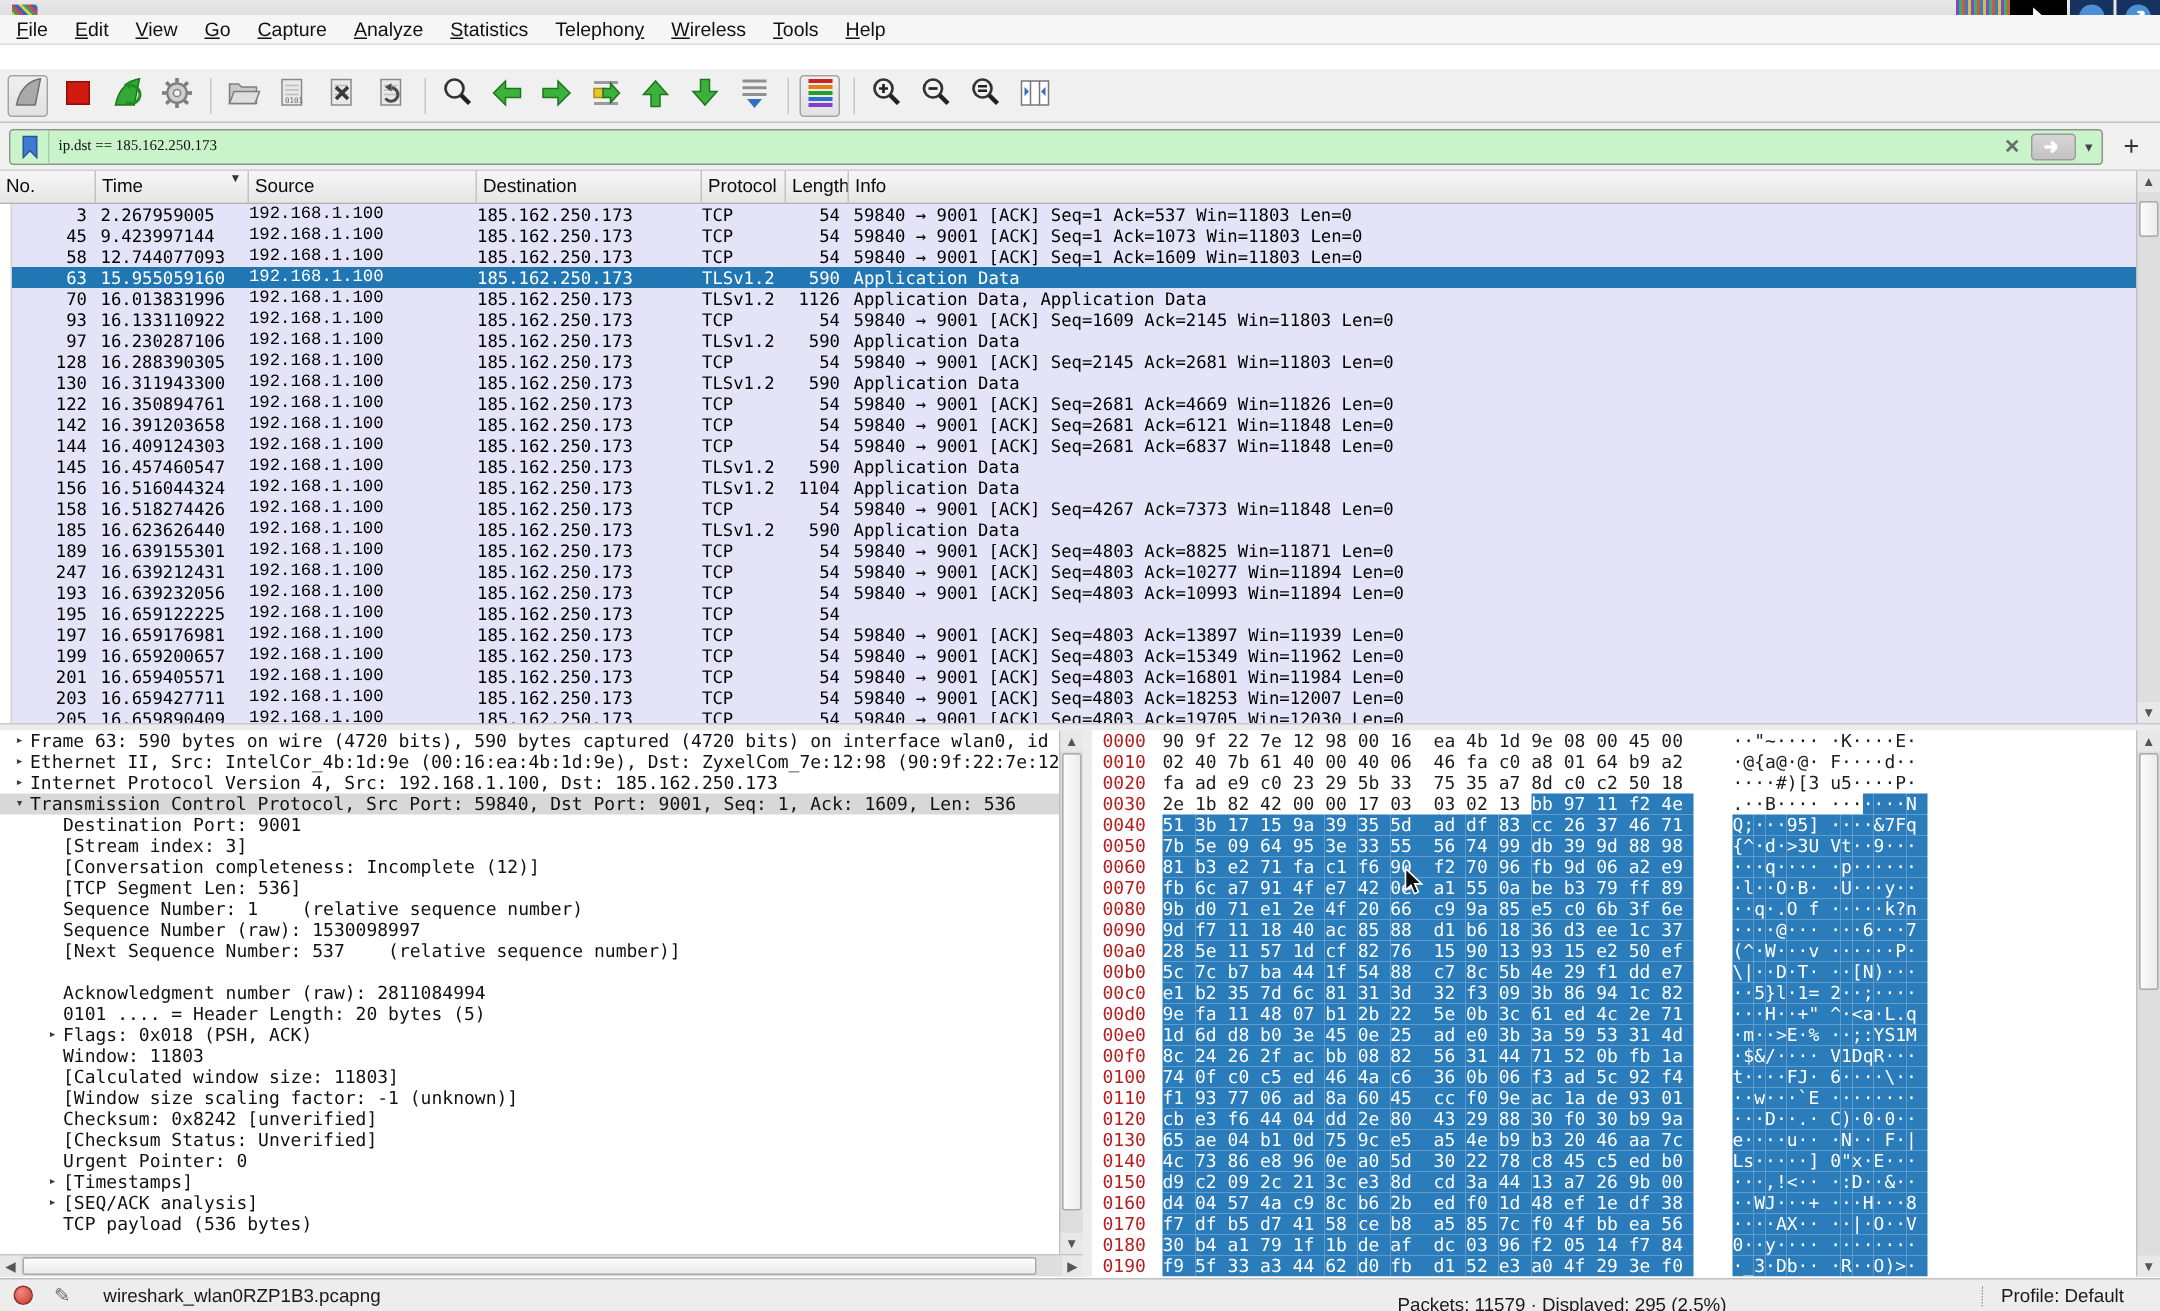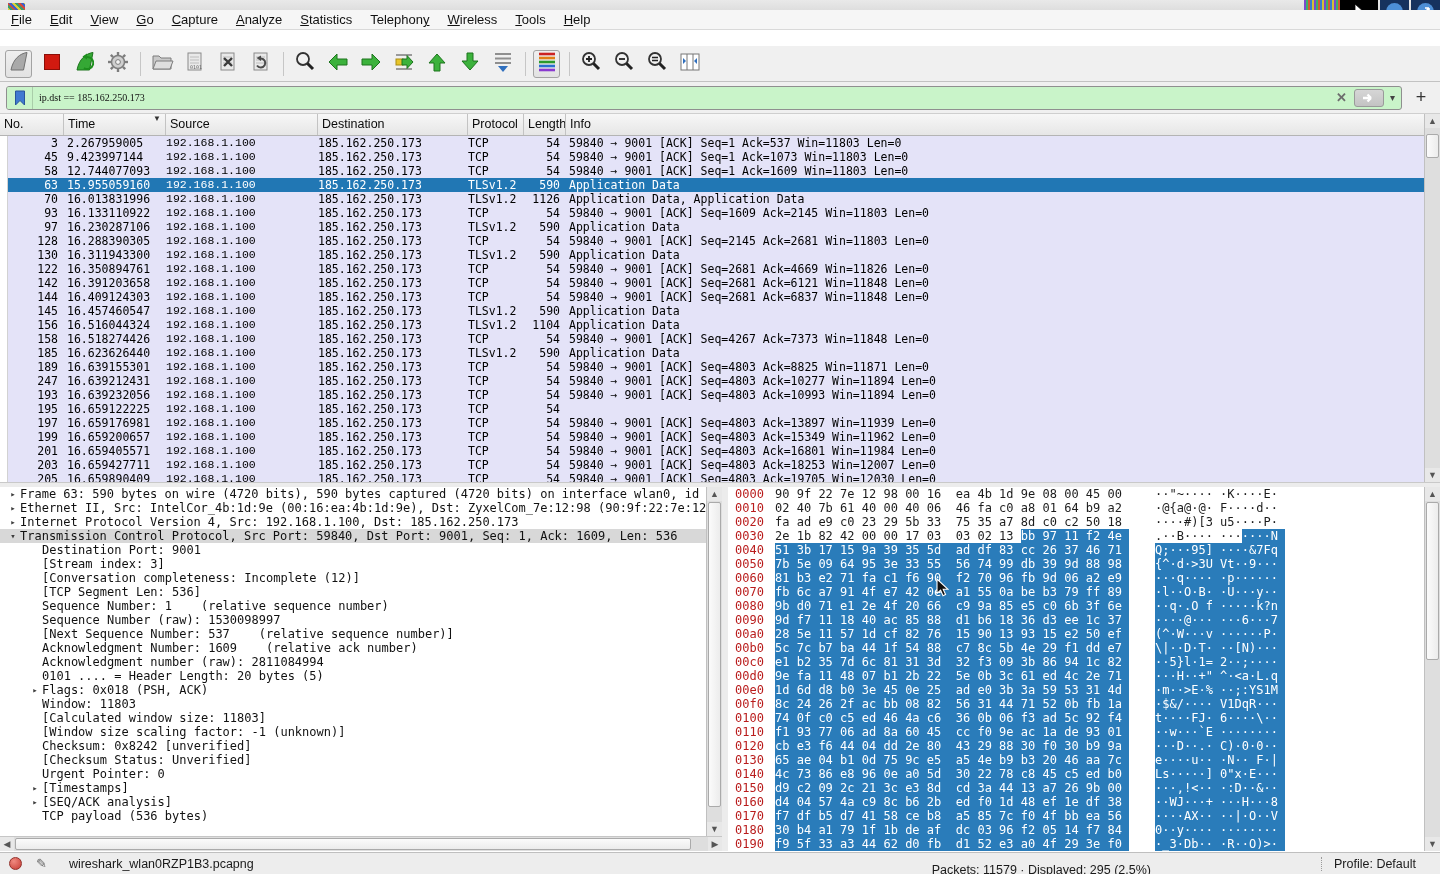--- a/index.html
+++ b/index.html
@@ -609,21 +609,21 @@
     <div class="dline"><span class="dexp lvl0">▸</span><span>Ethernet II, Src: IntelCor_4b:1d:9e (00:16:ea:4b:1d:9e), Dst: ZyxelCom_7e:12:98 (90:9f:22:7e:12:98)</span></div>
     <div class="dline"><span class="dexp lvl0">▸</span><span>Internet Protocol Version 4, Src: 192.168.1.100, Dst: 185.162.250.173</span></div>
     <div class="dline sel"><span class="dexp lvl0">▾</span><span>Transmission Control Protocol, Src Port: 59840, Dst Port: 9001, Seq: 1, Ack: 1609, Len: 536</span></div>
     <div class="dline"><span class="dexp lvl1"></span><span>Destination Port: 9001</span></div>
     <div class="dline"><span class="dexp lvl1"></span><span>[Stream index: 3]</span></div>
     <div class="dline"><span class="dexp lvl1"></span><span>[Conversation completeness: Incomplete (12)]</span></div>
     <div class="dline"><span class="dexp lvl1"></span><span>[TCP Segment Len: 536]</span></div>
     <div class="dline"><span class="dexp lvl1"></span><span>Sequence Number: 1    (relative sequence number)</span></div>
     <div class="dline"><span class="dexp lvl1"></span><span>Sequence Number (raw): 1530098997</span></div>
     <div class="dline"><span class="dexp lvl1"></span><span>[Next Sequence Number: 537    (relative sequence number)]</span></div>
-    <div class="dline"><span class="dexp lvl1"></span><span>Acknowledgment Number: 1609    (relative ack number)</span></div>
+    <div class="dline"><span class="dexp lvl1"></span></div>
     <div class="dline"><span class="dexp lvl1"></span><span>Acknowledgment number (raw): 2811084994</span></div>
     <div class="dline"><span class="dexp lvl1"></span><span>0101 .... = Header Length: 20 bytes (5)</span></div>
     <div class="dline"><span class="dexp lvl1">▸</span><span>Flags: 0x018 (PSH, ACK)</span></div>
     <div class="dline"><span class="dexp lvl1"></span><span>Window: 11803</span></div>
     <div class="dline"><span class="dexp lvl1"></span><span>[Calculated window size: 11803]</span></div>
     <div class="dline"><span class="dexp lvl1"></span><span>[Window size scaling factor: -1 (unknown)]</span></div>
     <div class="dline"><span class="dexp lvl1"></span><span>Checksum: 0x8242 [unverified]</span></div>
     <div class="dline"><span class="dexp lvl1"></span><span>[Checksum Status: Unverified]</span></div>
     <div class="dline"><span class="dexp lvl1"></span><span>Urgent Pointer: 0</span></div>
     <div class="dline"><span class="dexp lvl1">▸</span><span>[Timestamps]</span></div>

